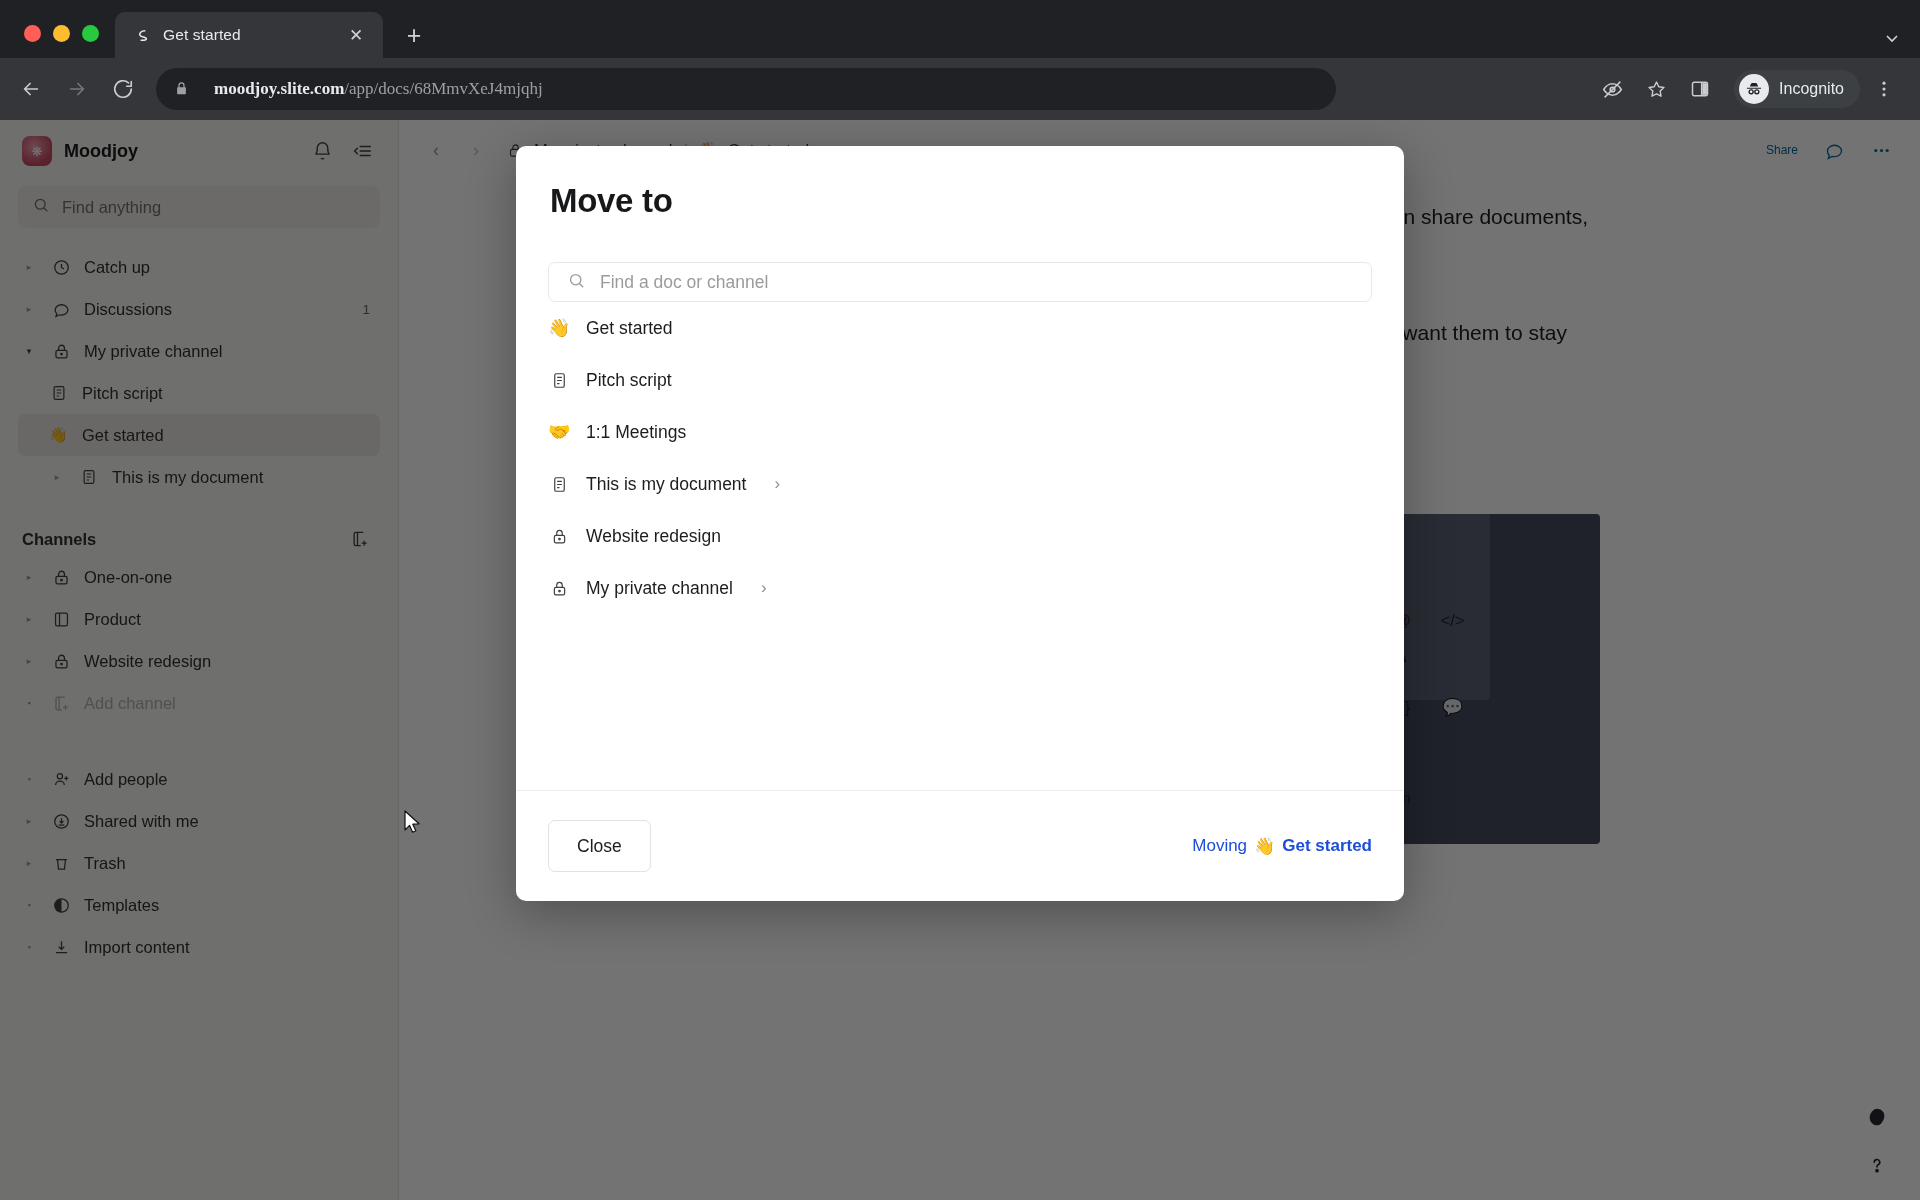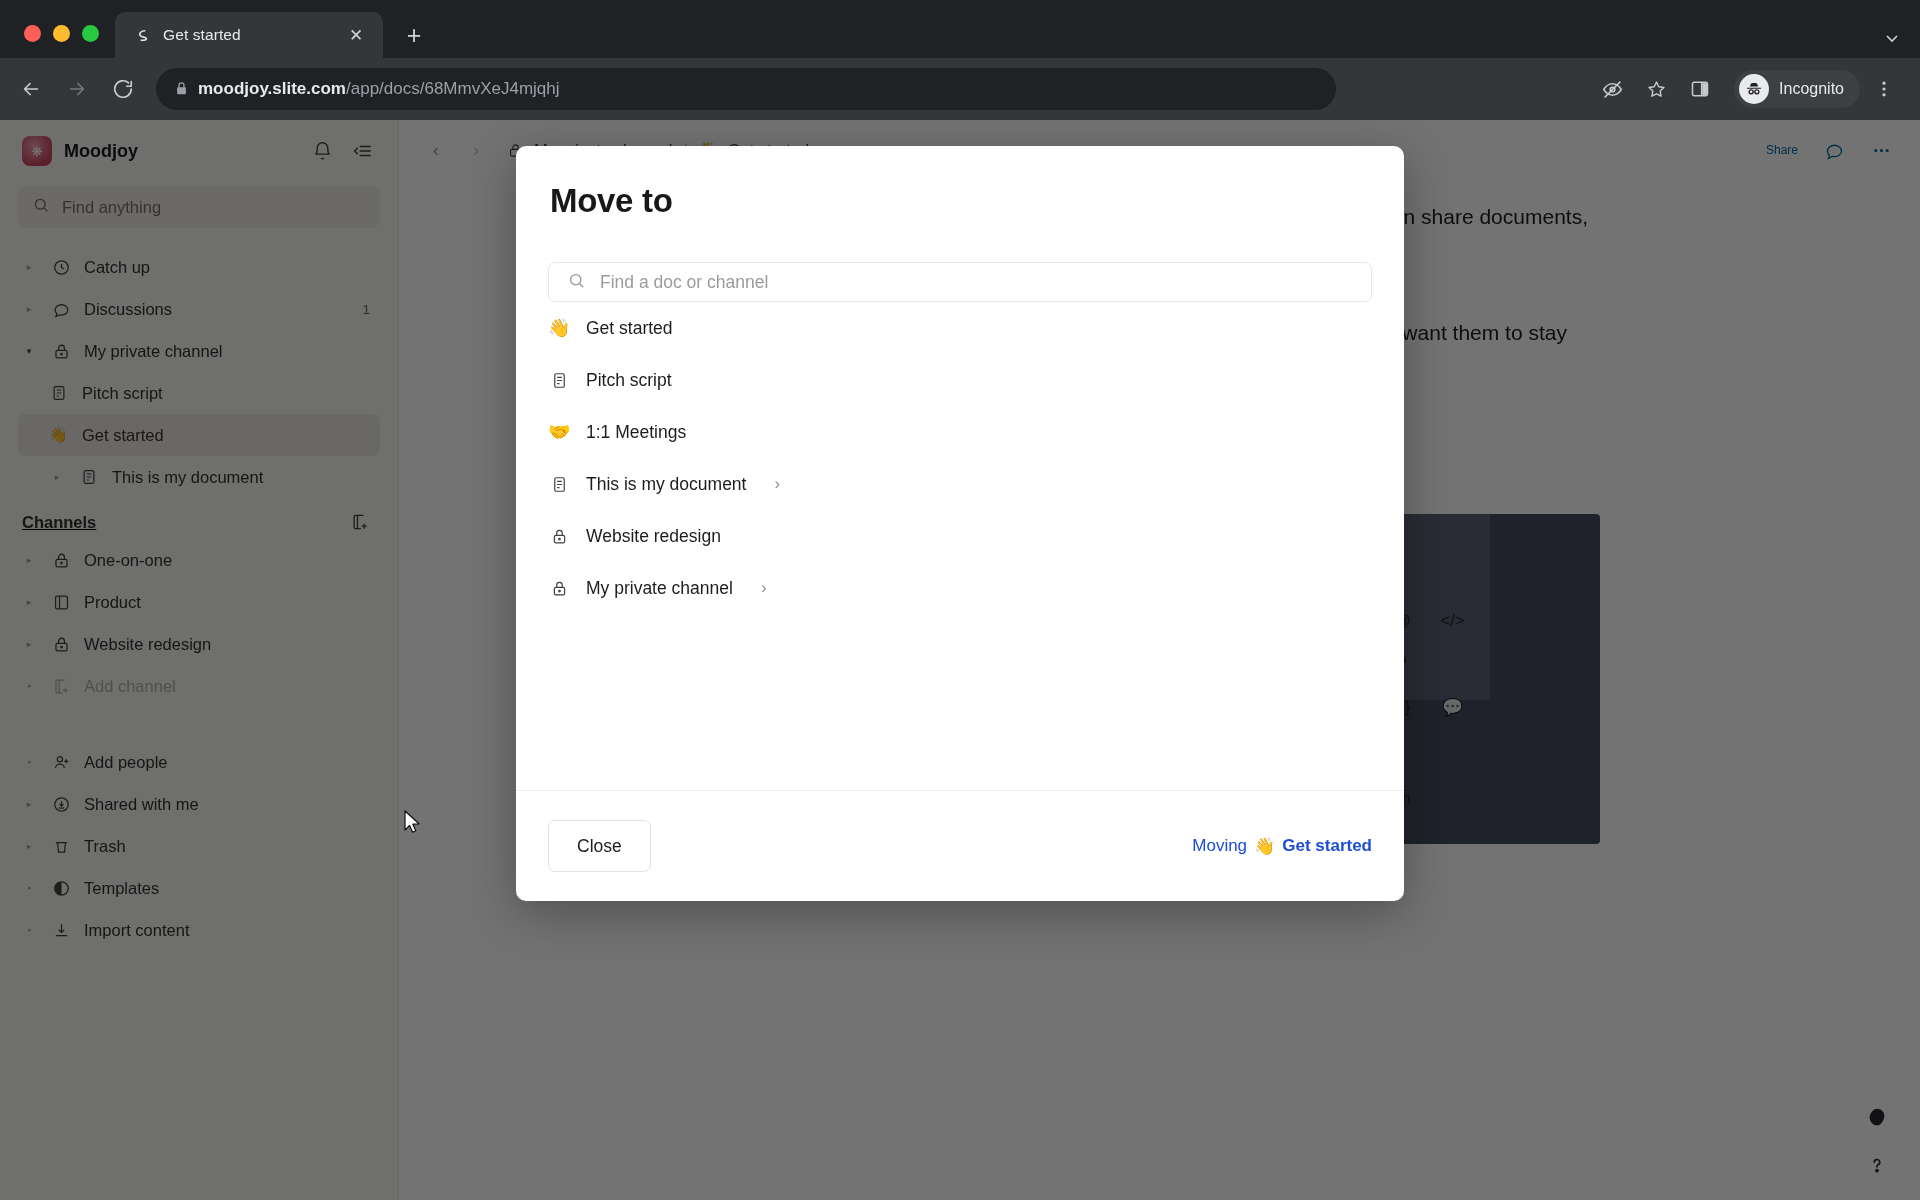--- a/index.html
+++ b/index.html
@@ -55,21 +55,21 @@
     padding: 0 16px 0 10px; gap: 4px;
   }
   .navbtn {
     width: 42px; height: 42px; border-radius: 50%; display: flex;
     align-items: center; justify-content: center; color: #c9ccd1;
   }
   .navbtn.disabled { color: #75777b; }
   .omnibox {
     flex: 1; height: 42px; background: #202124; border-radius: 21px;
     display: flex; align-items: center; padding: 0 18px; margin: 0 12px 0 8px;
-    gap: 8px; max-width: 1180px;
+    gap: 24px; max-width: 1180px; font-family: Liberation Serif, serif;
   }
   .lock-ico { width: 16px; height: 16px; color: #9aa0a6; flex: none; }
   .url { font-size: 17px; white-space: nowrap; overflow: hidden; }
   .url .host { color: #e8eaed; font-weight: 600; }
   .url .path { color: #9aa0a6; }
   .toolbar-right { display: flex; align-items: center; gap: 4px; margin-left: auto; }
   .tb-ico {
     width: 40px; height: 40px; border-radius: 50%; display: flex;
     align-items: center; justify-content: center; color: #c9ccd1;
   }
@@ -130,21 +130,21 @@
   }
   .sb-row .twisty.open { color: #44423f; }
   .sb-row .ico { width: 22px; flex: none; color: #44423f; display: flex; align-items: center; justify-content: center; }
   .sb-row .emoji { width: 22px; flex: none; text-align: center; font-size: 15px; }
   .sb-row .label { font-size: 16.5px; color: #35322f; white-space: nowrap; }
   .sb-row .badge { margin-left: auto; font-size: 13.5px; color: #6d6964; }
   .sb-row.muted .label, .sb-row.muted .ico { color: #b6b1ab; }
   .sb-row.indent1 { padding-left: 30px; }
 
   .sb-section {
-    display: flex; align-items: center; margin-top: 7px; padding: 0 8px 0 4px; height: 34px; text-decoration: underline;
+    display: flex; align-items: center; margin-top: 24px; padding: 0 8px 0 4px; height: 34px;
   }
   .sb-section-title { font-size: 16.5px; font-weight: 700; color: #35322f; flex: 1; }
   .sb-section-ico { color: #44423f; width: 24px; display: flex; justify-content: center; }
   .sb-gap { height: 34px; }
 
   
   .main { position: absolute; left: 399px; top: 0; right: 0; height: 1080px; background: #fff; }
   .main-top {
     height: 60px; display: flex; align-items: center; padding: 0 28px 0 22px; gap: 10px;
   }

